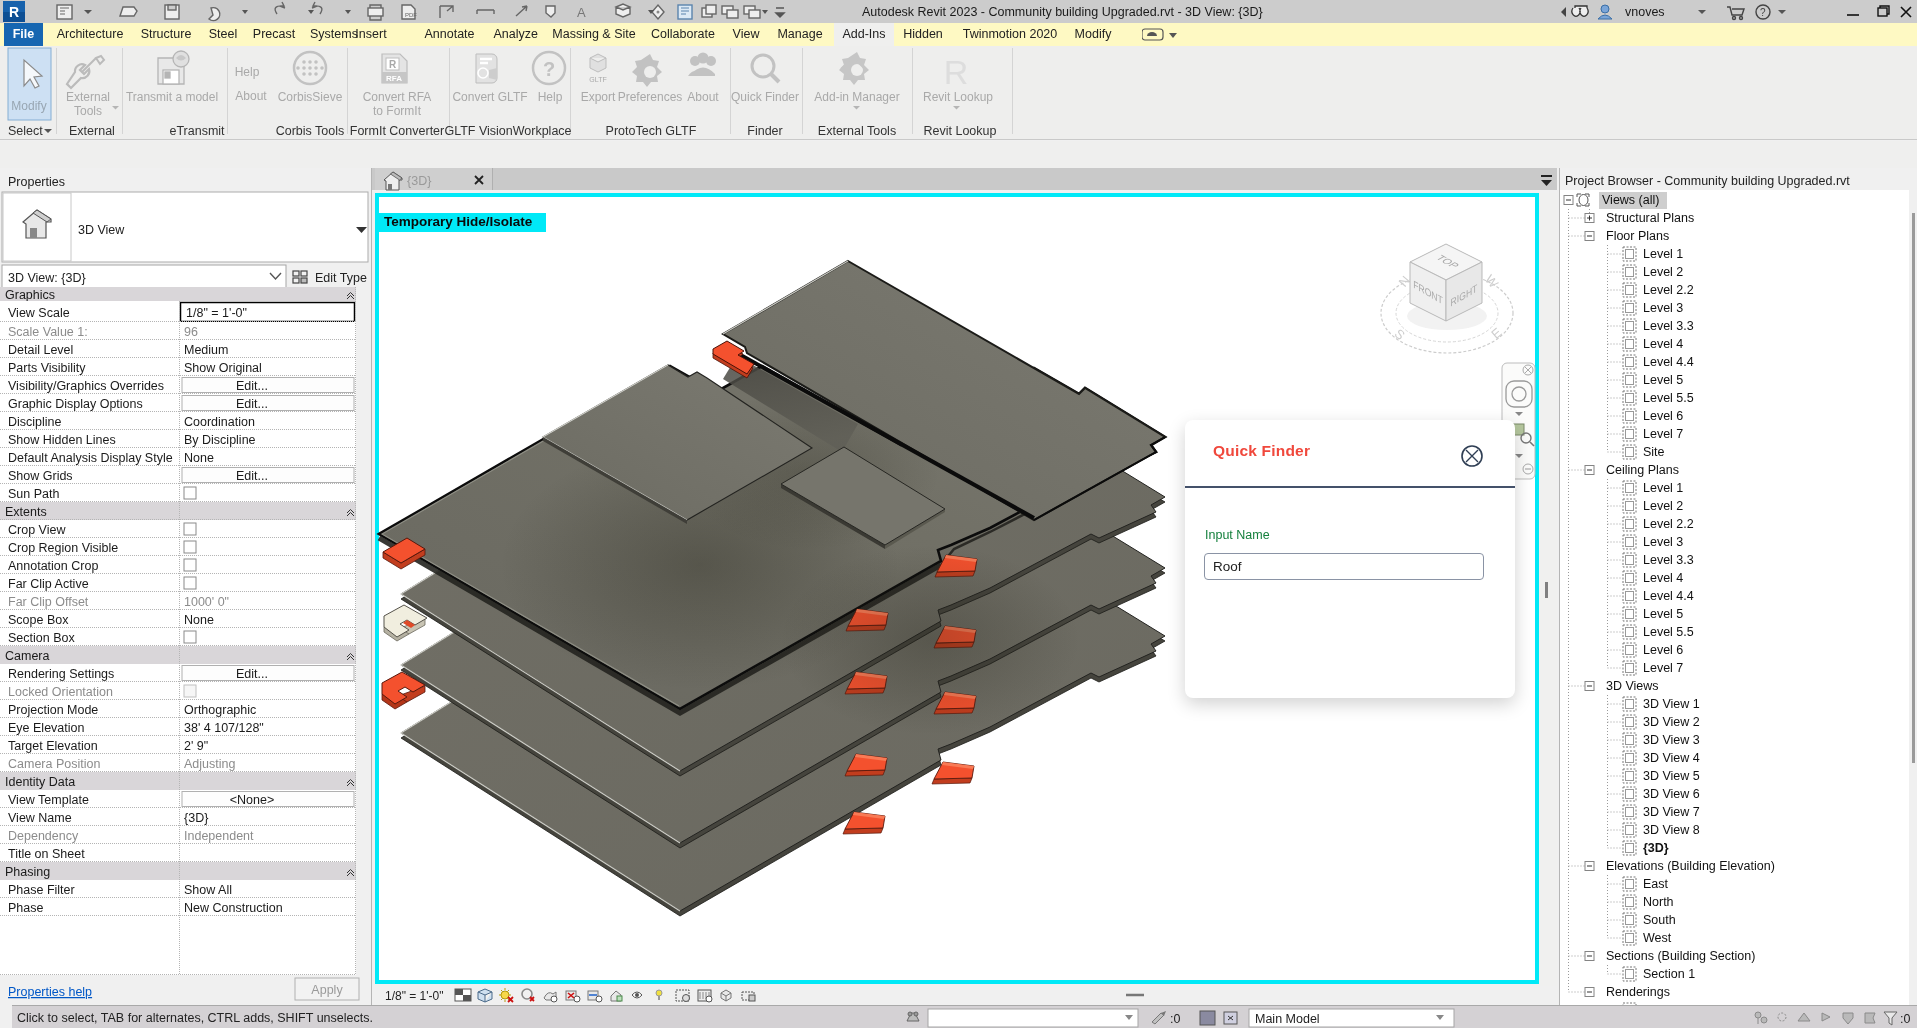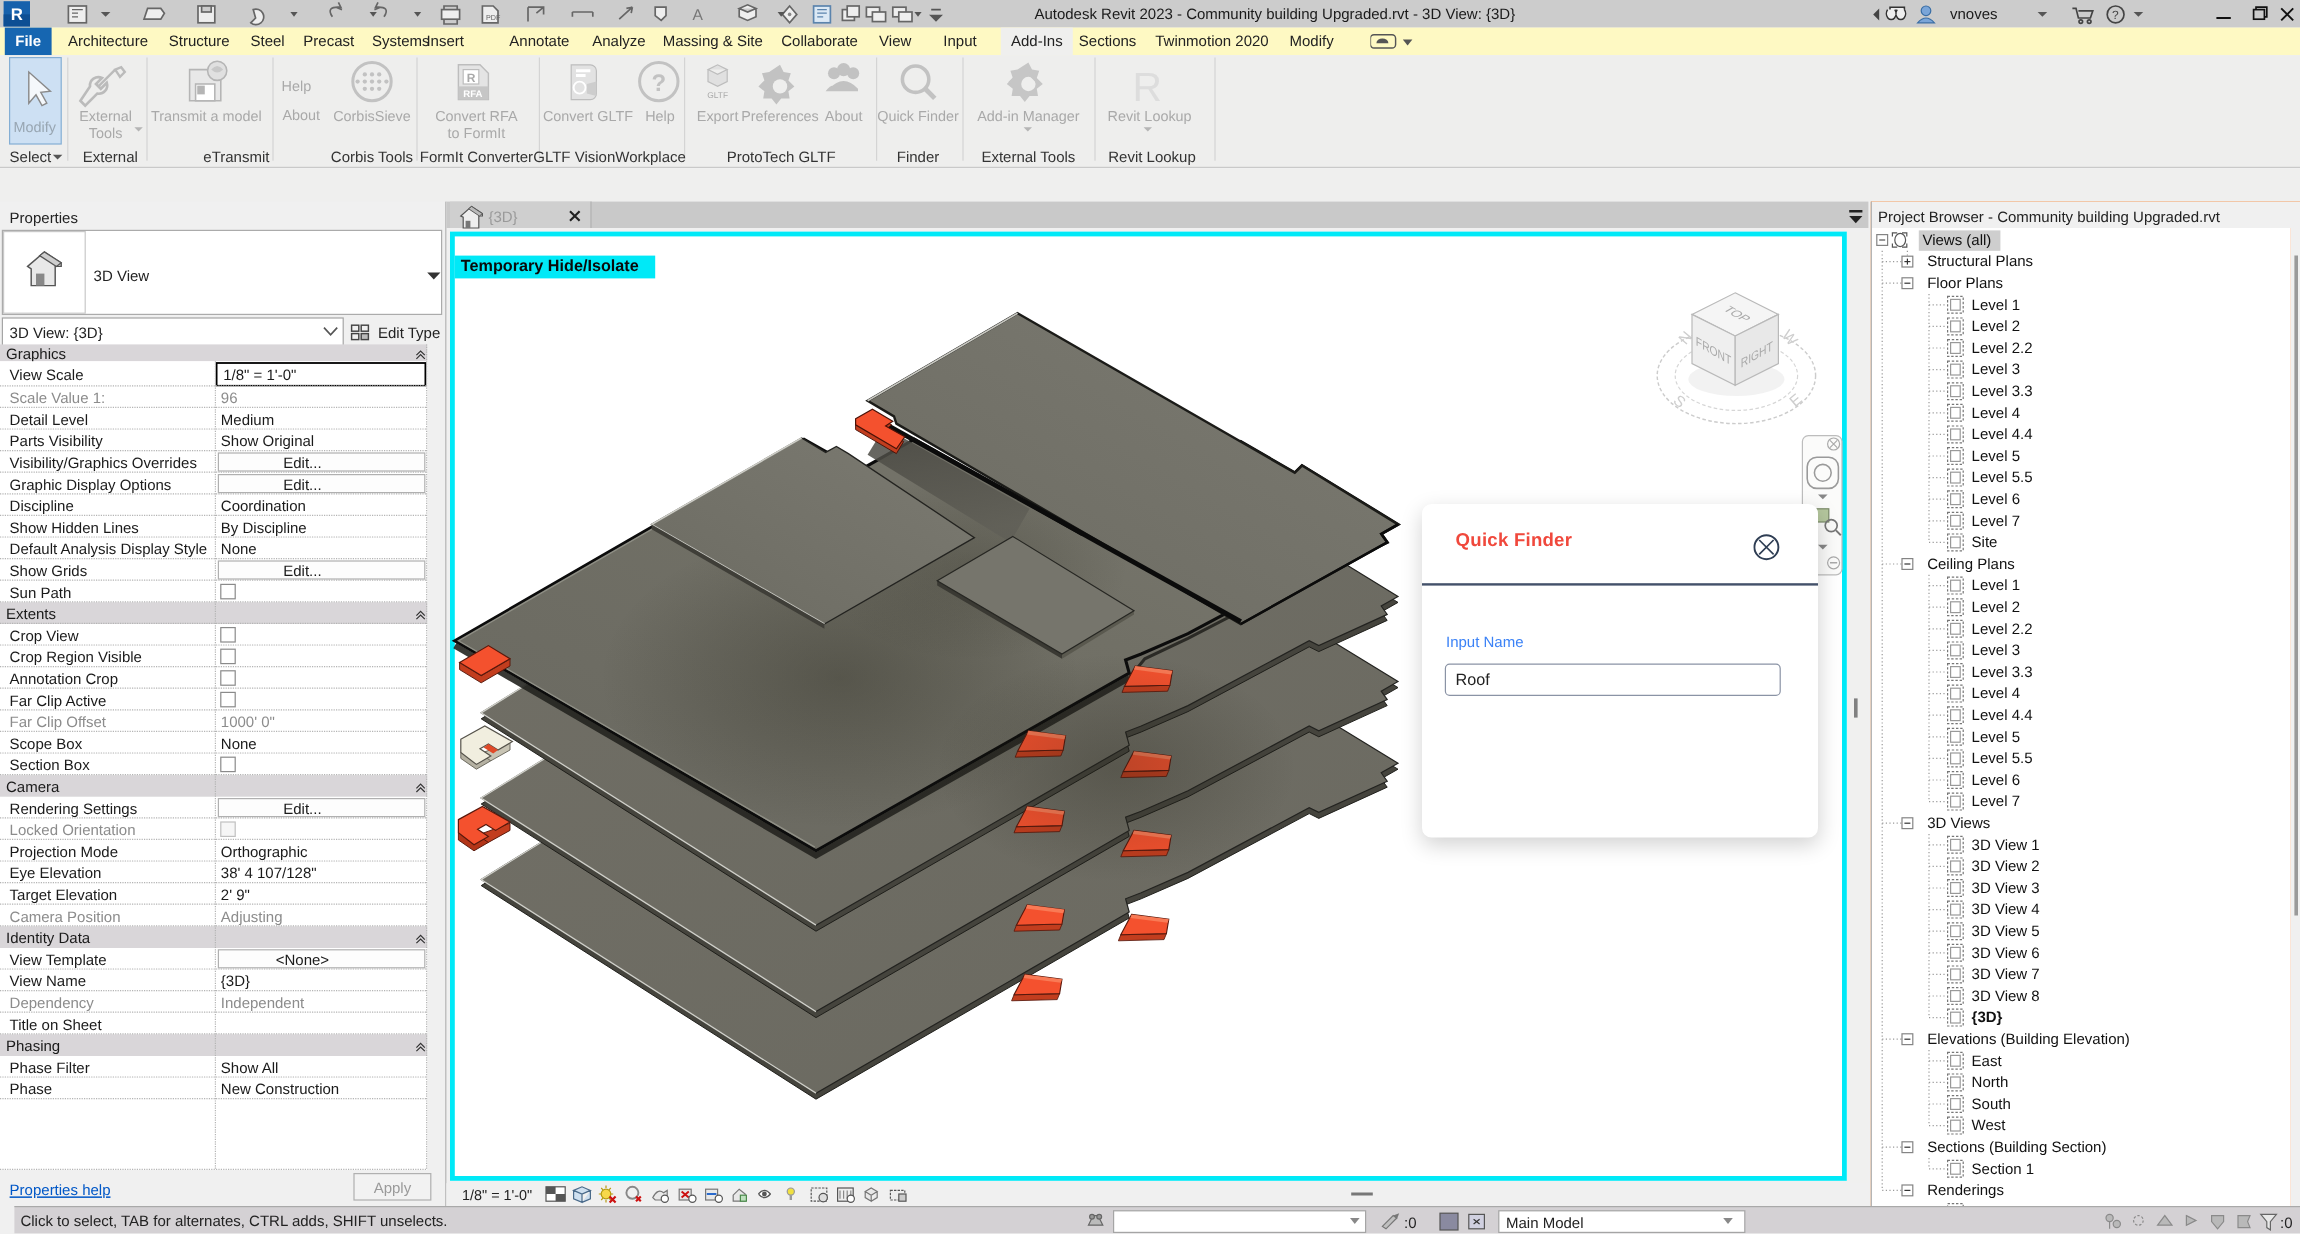--- a/index.html
+++ b/index.html
@@ -102,23 +102,23 @@
   <div class="tab" style="left:139px;width:54px;">Structure</div>
   <div class="tab" style="left:207px;width:32px;">Steel</div>
   <div class="tab" style="left:251px;width:46px;">Precast</div>
   <div class="tab" style="left:310px;width:48px;">Systems</div>
   <div class="tab" style="left:352px;width:38px;">Insert</div>
   <div class="tab" style="left:422px;width:55px;">Annotate</div>
   <div class="tab" style="left:490px;width:48px;text-align:right;">Analyze</div>
   <div class="tab" style="left:550px;width:88px;">Massing &amp; Site</div>
   <div class="tab" style="left:650px;width:66px;">Collaborate</div>
   <div class="tab" style="left:729px;width:34px;">View</div>
-  <div class="tab" style="left:775px;width:50px;">Input</div>
+  <div class="tab" style="left:775px;width:50px;">Manage</div>
   <div class="tab" style="left:834px;width:60px;background:#efefee;">Add-Ins</div>
-  <div class="tab" style="left:899px;width:48px;">Sections</div>
+  <div class="tab" style="left:899px;width:48px;">Hidden</div>
   <div class="tab" style="left:961px;width:98px;">Twinmotion 2020</div>
   <div class="tab" style="left:1071px;width:44px;">Modify</div>
   <svg class="abs" style="left:1142px;top:4px" width="50" height="16">
     <rect x="0" y="2" width="21" height="11" rx="3" fill="none" stroke="#555" stroke-width="1.2"></rect>
       <path d="M5 9 a5 4 0 0 1 10 0 z" fill="#555"></path>
     <path d="M27 6 l4 5 4 -5 z" fill="#555"></path>
   </svg>
 </div>
 <div class="abs" id="ribbon">
   <svg class="abs" style="left:0;top:0" width="1917" height="93">
@@ -911,17 +911,17 @@
     <text x="1888" y="17" font-size="12.5" fill="#222">:0</text>
   </svg>
 </div>
 <div class="abs" id="qf">
   <div class="abs" style="left:28px;top:22px;font-size:15.5px;font-weight:bold;color:#f0483c;letter-spacing:0.2px;">Quick Finder</div>
   <svg class="abs" style="left:276px;top:25px" width="24" height="24">
       <circle cx="11" cy="11" r="10" fill="none" stroke="#2f3e54" stroke-width="1.6"></circle>
       <path d="M5 5 l12 12 M17 5 l-12 12" stroke="#2f3e54" stroke-width="1.4"></path>
     </svg>
   <div class="abs" style="left:0;top:66px;width:330px;height:2px;background:#44516a;"></div>
-  <div class="abs" style="left:20px;top:108px;font-size:12.5px;color:#3b82f6;">Input Name</div>
+  <div class="abs" style="left:20px;top:108px;font-size:12.5px;color:#15803d;">Input Name</div>
   <div class="abs" style="left:19px;top:133px;width:280px;height:27px;border:1px solid #8a93a5;border-radius:4px;background:#fff;">
     <div class="abs" style="left:8px;top:5px;font-size:13.5px;color:#222;">Roof</div>
   </div>
 </div>
 
 </body></html>

